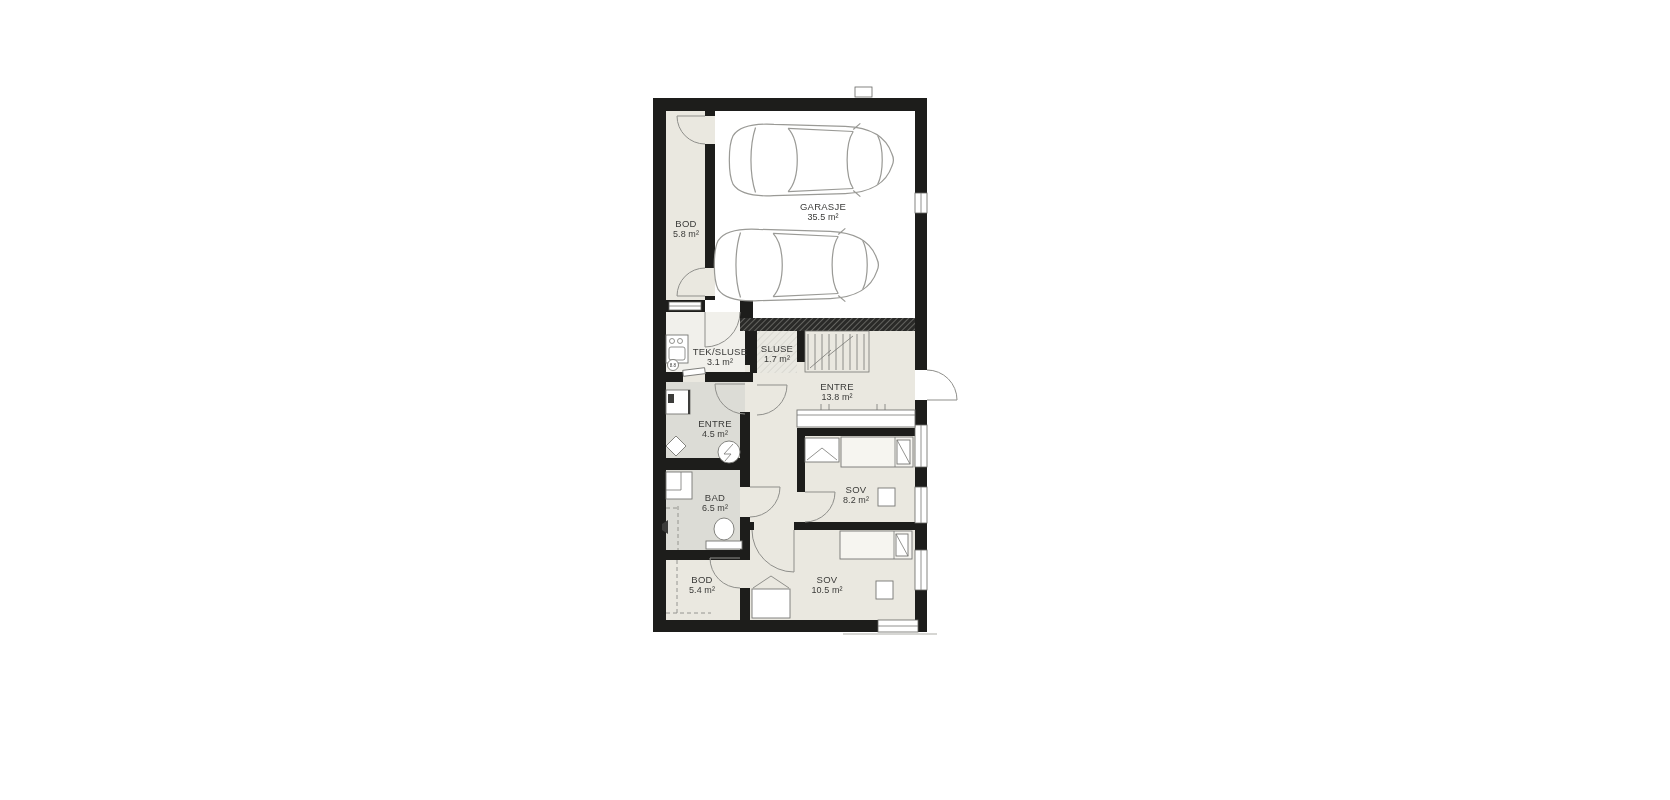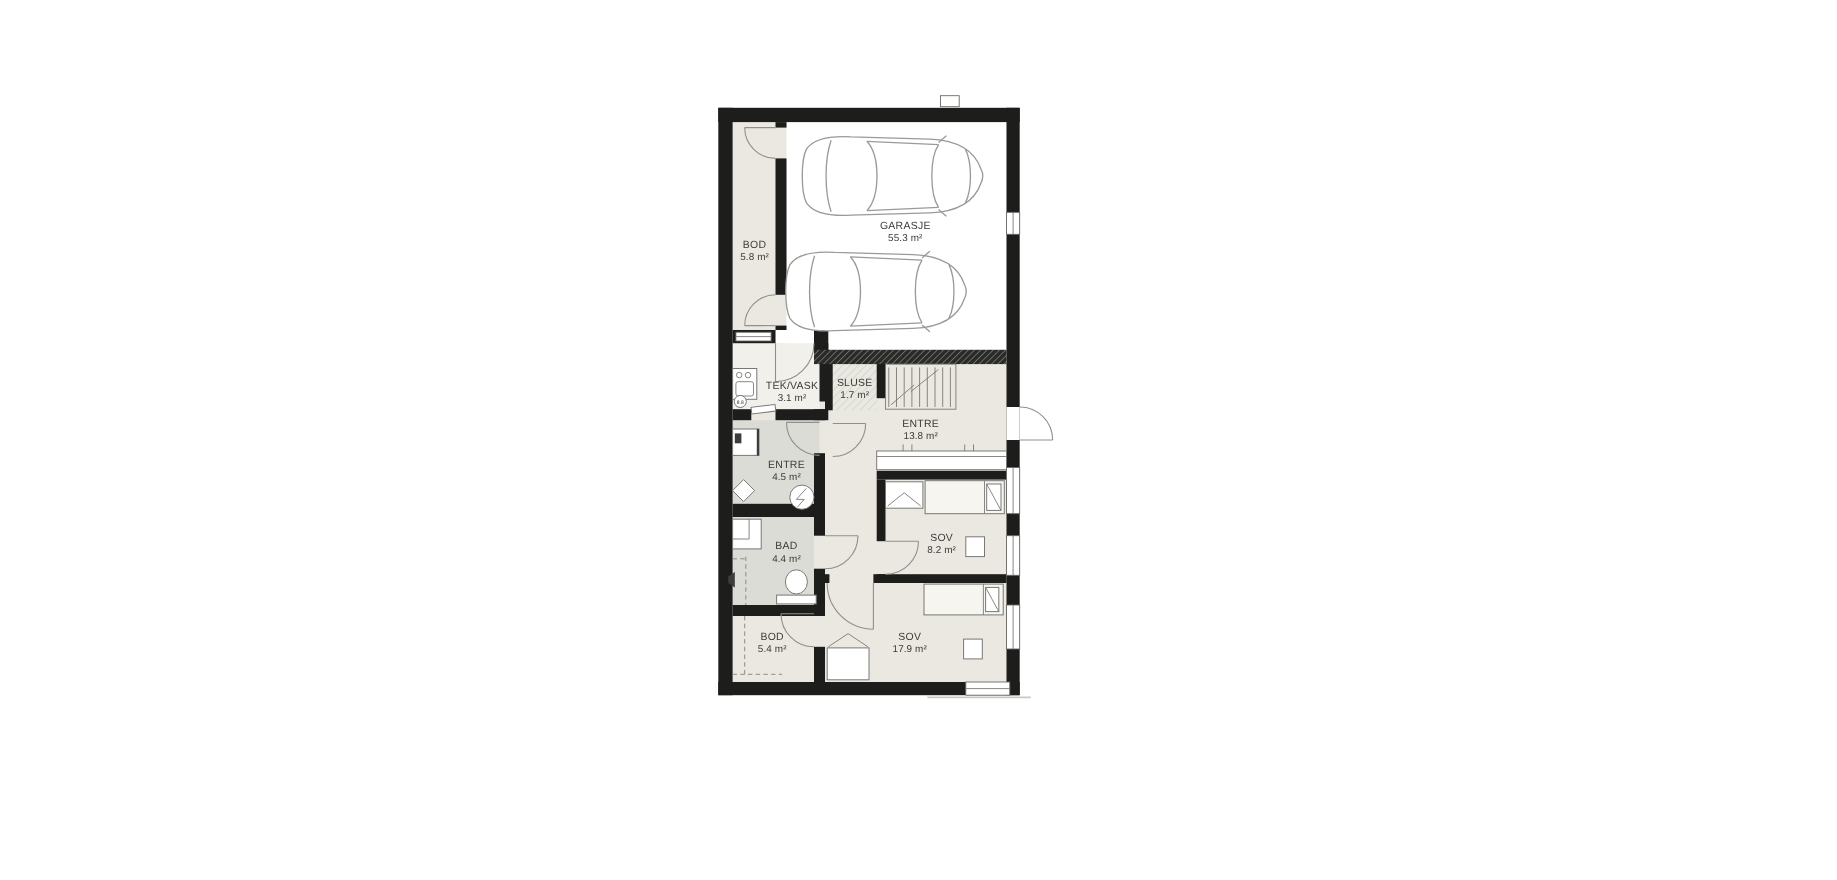--- a/index.html
+++ b/index.html
@@ -239,53 +239,53 @@
       <g>
         <use href="#car" x="72" y="22" width="173" height="80"></use>
         <use href="#car" x="57" y="127" width="173" height="80"></use>
       </g>
 
       <line class="ground" x1="190" y1="536" x2="284" y2="536"></line>
     </svg>
 
     <div class="rlabel" style="left:170px;top:113px">
       <span class="nm">GARASJE</span>
-      <span class="ar">55.3 m²</span>
+      <span class="ar">35.5 m²</span>
     </div>
     <div class="rlabel" style="left:33px;top:130px">
       <span class="nm">BOD</span>
       <span class="ar">5.8 m²</span>
     </div>
     <div class="rlabel" style="left:67px;top:258px">
-      <span class="nm">TEK/VASK</span>
+      <span class="nm">TEK/SLUSE</span>
       <span class="ar">3.1 m²</span>
     </div>
     <div class="rlabel" style="left:124px;top:255px">
       <span class="nm">SLUSE</span>
       <span class="ar">1.7 m²</span>
     </div>
     <div class="rlabel" style="left:184px;top:293px">
       <span class="nm">ENTRE</span>
       <span class="ar">13.8 m²</span>
     </div>
     <div class="rlabel" style="left:62px;top:330px">
       <span class="nm">ENTRE</span>
       <span class="ar">4.5 m²</span>
     </div>
     <div class="rlabel" style="left:62px;top:404px">
       <span class="nm">BAD</span>
-      <span class="ar">4.4 m²</span>
+      <span class="ar">6.5 m²</span>
     </div>
     <div class="rlabel" style="left:203px;top:396px">
       <span class="nm">SOV</span>
       <span class="ar">8.2 m²</span>
     </div>
     <div class="rlabel" style="left:49px;top:486px">
       <span class="nm">BOD</span>
       <span class="ar">5.4 m²</span>
     </div>
     <div class="rlabel" style="left:174px;top:486px">
       <span class="nm">SOV</span>
-      <span class="ar">17.9 m²</span>
+      <span class="ar">10.5 m²</span>
     </div>
 
   </div>
 </div>
 
 </body></html>

